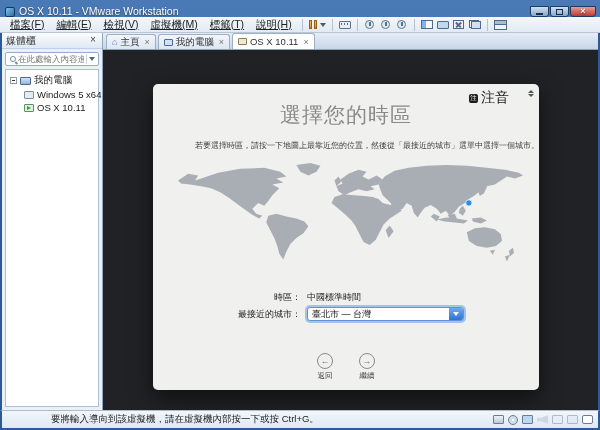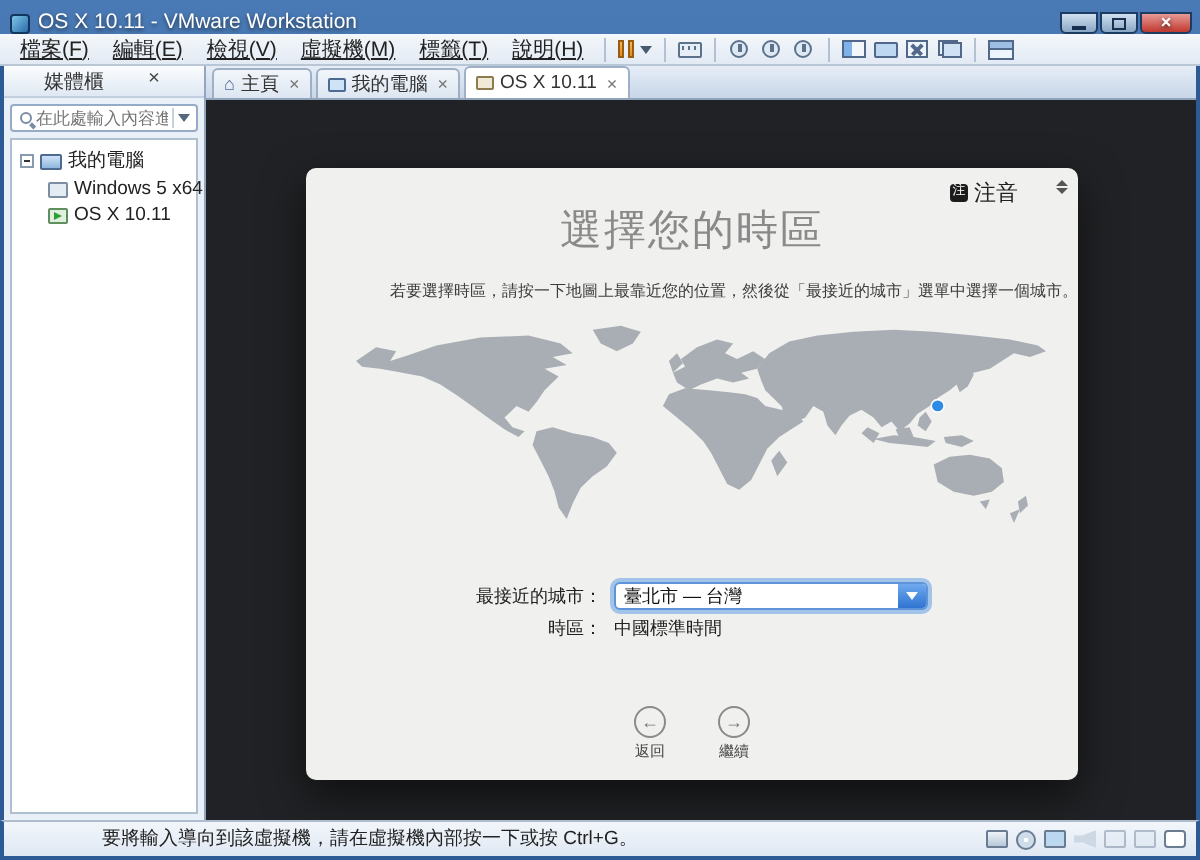--- a/index.html
+++ b/index.html
@@ -60,21 +60,21 @@
   .console-ic { width:13px; height:10px; border:1px solid #51688a; background:#eef4fb; }
   .console-ic::before { content:""; display:block; height:3px; background:#9fbfe2;
     border-bottom:1px solid #51688a; }
 
   
   .body { flex:1; display:flex; min-height:0; border-left:2px solid #2c5a94;
     border-right:2px solid #2c5a94; }
   
   .sidebar { width:101px; background:#e9f0f8; border-right:1px solid #93a6bd;
     display:flex; flex-direction:column; }
-  .sb-head { height:16px; display:flex; align-items:center; padding:0 20px;
+  .sb-head { height:16px; display:flex; align-items:center; padding:0 4px;
     background:linear-gradient(#fbfdfe,#dfe8f3); border-bottom:1px solid #c2cfdf;
     font-size:10px; color:#333;font-family:Liberation Mono, monospace; }
   .sb-head .x { margin-left:auto; font-size:10px; color:#444; line-height:1; padding:0 2px; }
   .searchbox { margin:3px 3px 2px 3px; height:14px; background:#fff;
     border:1px solid #96acc6; border-radius:2px; display:flex; align-items:center;
     padding:0 2px; }
   .mag { width:6px; height:6px; border:1.5px solid #7a8da5; border-radius:50%;
     position:relative; margin:0 2px; flex:none; }
   .mag::after { content:""; position:absolute; width:3px; height:1.5px; background:#7a8da5;
     transform:rotate(45deg); left:4px; top:5px; }
@@ -118,21 +118,21 @@
 
   
   .vmscreen { flex:1; background:#212225; position:relative; overflow:hidden; }
   .card { position:absolute; left:50px; top:34px; width:386px; height:306px;
     background:#f0f0ee; border-radius:5px; box-shadow:0 8px 22px rgba(0,0,0,.55);
     display:flex; flex-direction:column; }
   .badge-row { position:absolute; top:5px; left:0; right:0; height:12px; }
   .ime { position:absolute; right:30px; top:0; display:flex; align-items:center; gap:3px; }
   .ime-ic { width:9px; height:9px; background:#1c1c1c; color:#fff; border-radius:2px;
     font-size:6.5px; display:flex; align-items:center; justify-content:center; line-height:1; }
-  .ime-label { font-size:11px; color:#222; }
+  .ime-label { font-size:14px; color:#222; }
   .stepper { position:absolute; right:5px; top:1px; display:flex; flex-direction:column;
     gap:1px; align-items:center; }
   .stepper i { width:0; height:0; border-left:3px solid transparent;
     border-right:3px solid transparent; display:block; }
   .stepper .up { border-bottom:3px solid #555; }
   .stepper .dn { border-top:3px solid #555; }
   .card-title { margin-top:17px; text-align:center; font-size:21px; font-weight:400;
     color:#8a8a8a; letter-spacing:1px; }
   .card-sub { margin-top:11px; text-align:right; font-size:8px; color:#3c3c3c; }
   .mapwrap { margin:9px 15px 0 15px; height:122px; }
@@ -333,31 +333,31 @@
                 <path d="M321,93 L326,92 L324,97 Z"></path>
                 <path d="M340,93 L344,90 L345,95 L341,99 Z"></path>
                 <path d="M336,99 L341,97 L338,104 Z"></path>
               </g>
               <circle cx="300" cy="44" r="3.2" fill="#2e8be6" stroke="#ffffff" stroke-width="0.8"></circle>
             </svg>
           </div>
 
           <div class="form">
             <div class="frow">
+              <span class="flabel">時區：</span>
+              <span class="fval">中國標準時間</span>
+            </div>
+            <div class="frow">
               <span class="flabel">最接近的城市：</span>
               <span class="combo">
                 <span class="combo-text">臺北市 — 台灣</span>
                 <span class="combo-btn">
                     <i></i>
                   </span>
               </span>
-            </div>
-            <div class="frow">
-              <span class="flabel">時區：</span>
-              <span class="fval">中國標準時間</span>
             </div>
           </div>
 
           <div class="navbtns">
             <span class="navbtn">
               <span class="nav-circle">←</span>
               <span class="nav-label">返回</span>
             </span>
             <span class="navbtn">
               <span class="nav-circle">→</span>

